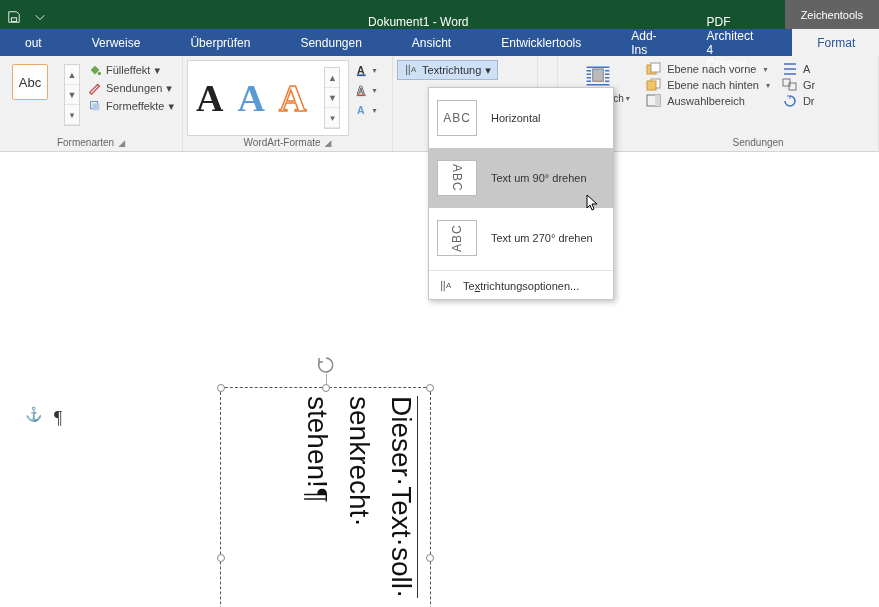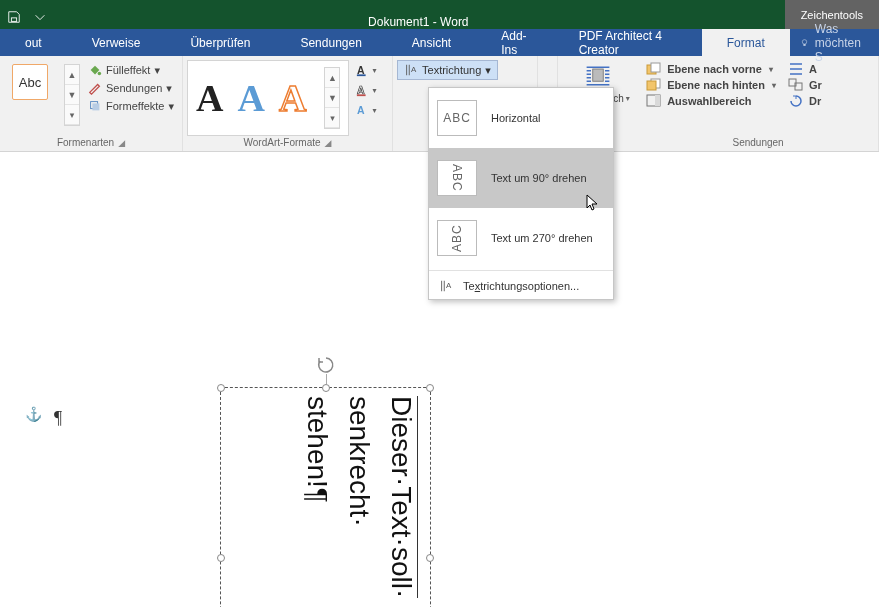--- a/index.html
+++ b/index.html
@@ -45,21 +45,21 @@
 
 .textdir-btn { display: flex; align-items: center; gap: 4px; border: 1px solid #a5b7d3; background: #cde0f6; padding: 2px 6px; font-size: 11px; color: #333; margin-top: 2px; }
 .textdir-btn svg { width: 14px; height: 14px; }
 
 .big-btn { display: flex; flex-direction: column; align-items: center; justify-content: center; width: 48px; padding: 4px 2px; gap: 3px; font-size: 10px; color: #444; text-align: center; }
 .big-btn svg { width: 28px; height: 28px; }
 .big-split { display:flex; align-items:center; gap:2px; }
 .big-split .caret { font-size: 8px; color: #666; }
 
 .arrange-col { display: flex; flex-direction: column; gap: 2px; padding-top: 4px; }
-.arr-opt { display: flex; align-items: center; gap: 5px; font-size: 11px; color: #444; padding: 0 4px; white-space: nowrap; font-weight: bold; }
+.arr-opt { display: flex; align-items: center; gap: 5px; font-size: 11px; color: #444; padding: 0 4px; white-space: nowrap; }
 .arr-opt svg { width: 16px; height: 14px; }
 .arr-opt .caret { font-size: 8px; color: #666; margin-left: 2px; }
 
 
 .dropdown { position: absolute; left: 428px; top: 87px; width: 186px; background: #fff; border: 1px solid #c6c6c6; box-shadow: 2px 2px 6px rgba(0,0,0,.25); z-index: 50; }
 .dd-item { display: flex; align-items: center; height: 60px; padding: 0 8px; gap: 14px; font-size: 11px; color: #333; }
 .dd-item:hover, .dd-item.hover { background: #c8c8c8; }
 .dd-icon { width: 40px; height: 36px; border: 1px solid #bbb; background: #fff; display: flex; align-items: center; justify-content: center; font-size: 12px; letter-spacing: 1px; color: #666; }
 .dd-icon.rot90 { writing-mode: vertical-rl; }
 .dd-icon.rot270 { writing-mode: vertical-rl; transform: rotate(180deg); }
@@ -107,20 +107,21 @@
   <div class="title">Dokument1 - Word</div>
   <div class="tools-tab">Zeichentools</div>
 </div>
 
 <div class="tabs">
   <div class="tab">out</div>
   <div class="tab">Verweise</div>
   <div class="tab">Überprüfen</div>
   <div class="tab">Sendungen</div>
   <div class="tab">Ansicht</div>
+  <div class="tab">Entwicklertools</div>
   <div class="tab">Add-Ins</div>
   <div class="tab">PDF Architect 4 Creator</div>
   <div class="tab active">Format</div>
   <div class="tell-me">
     <svg viewBox="0 0 16 16">
         <circle cx="8" cy="6" r="4" fill="none" stroke="currentColor"></circle>
         <rect x="6" y="10" width="4" height="3" fill="currentColor"></rect>
       </svg>
     <span>Was möchten S</span>
   </div>

